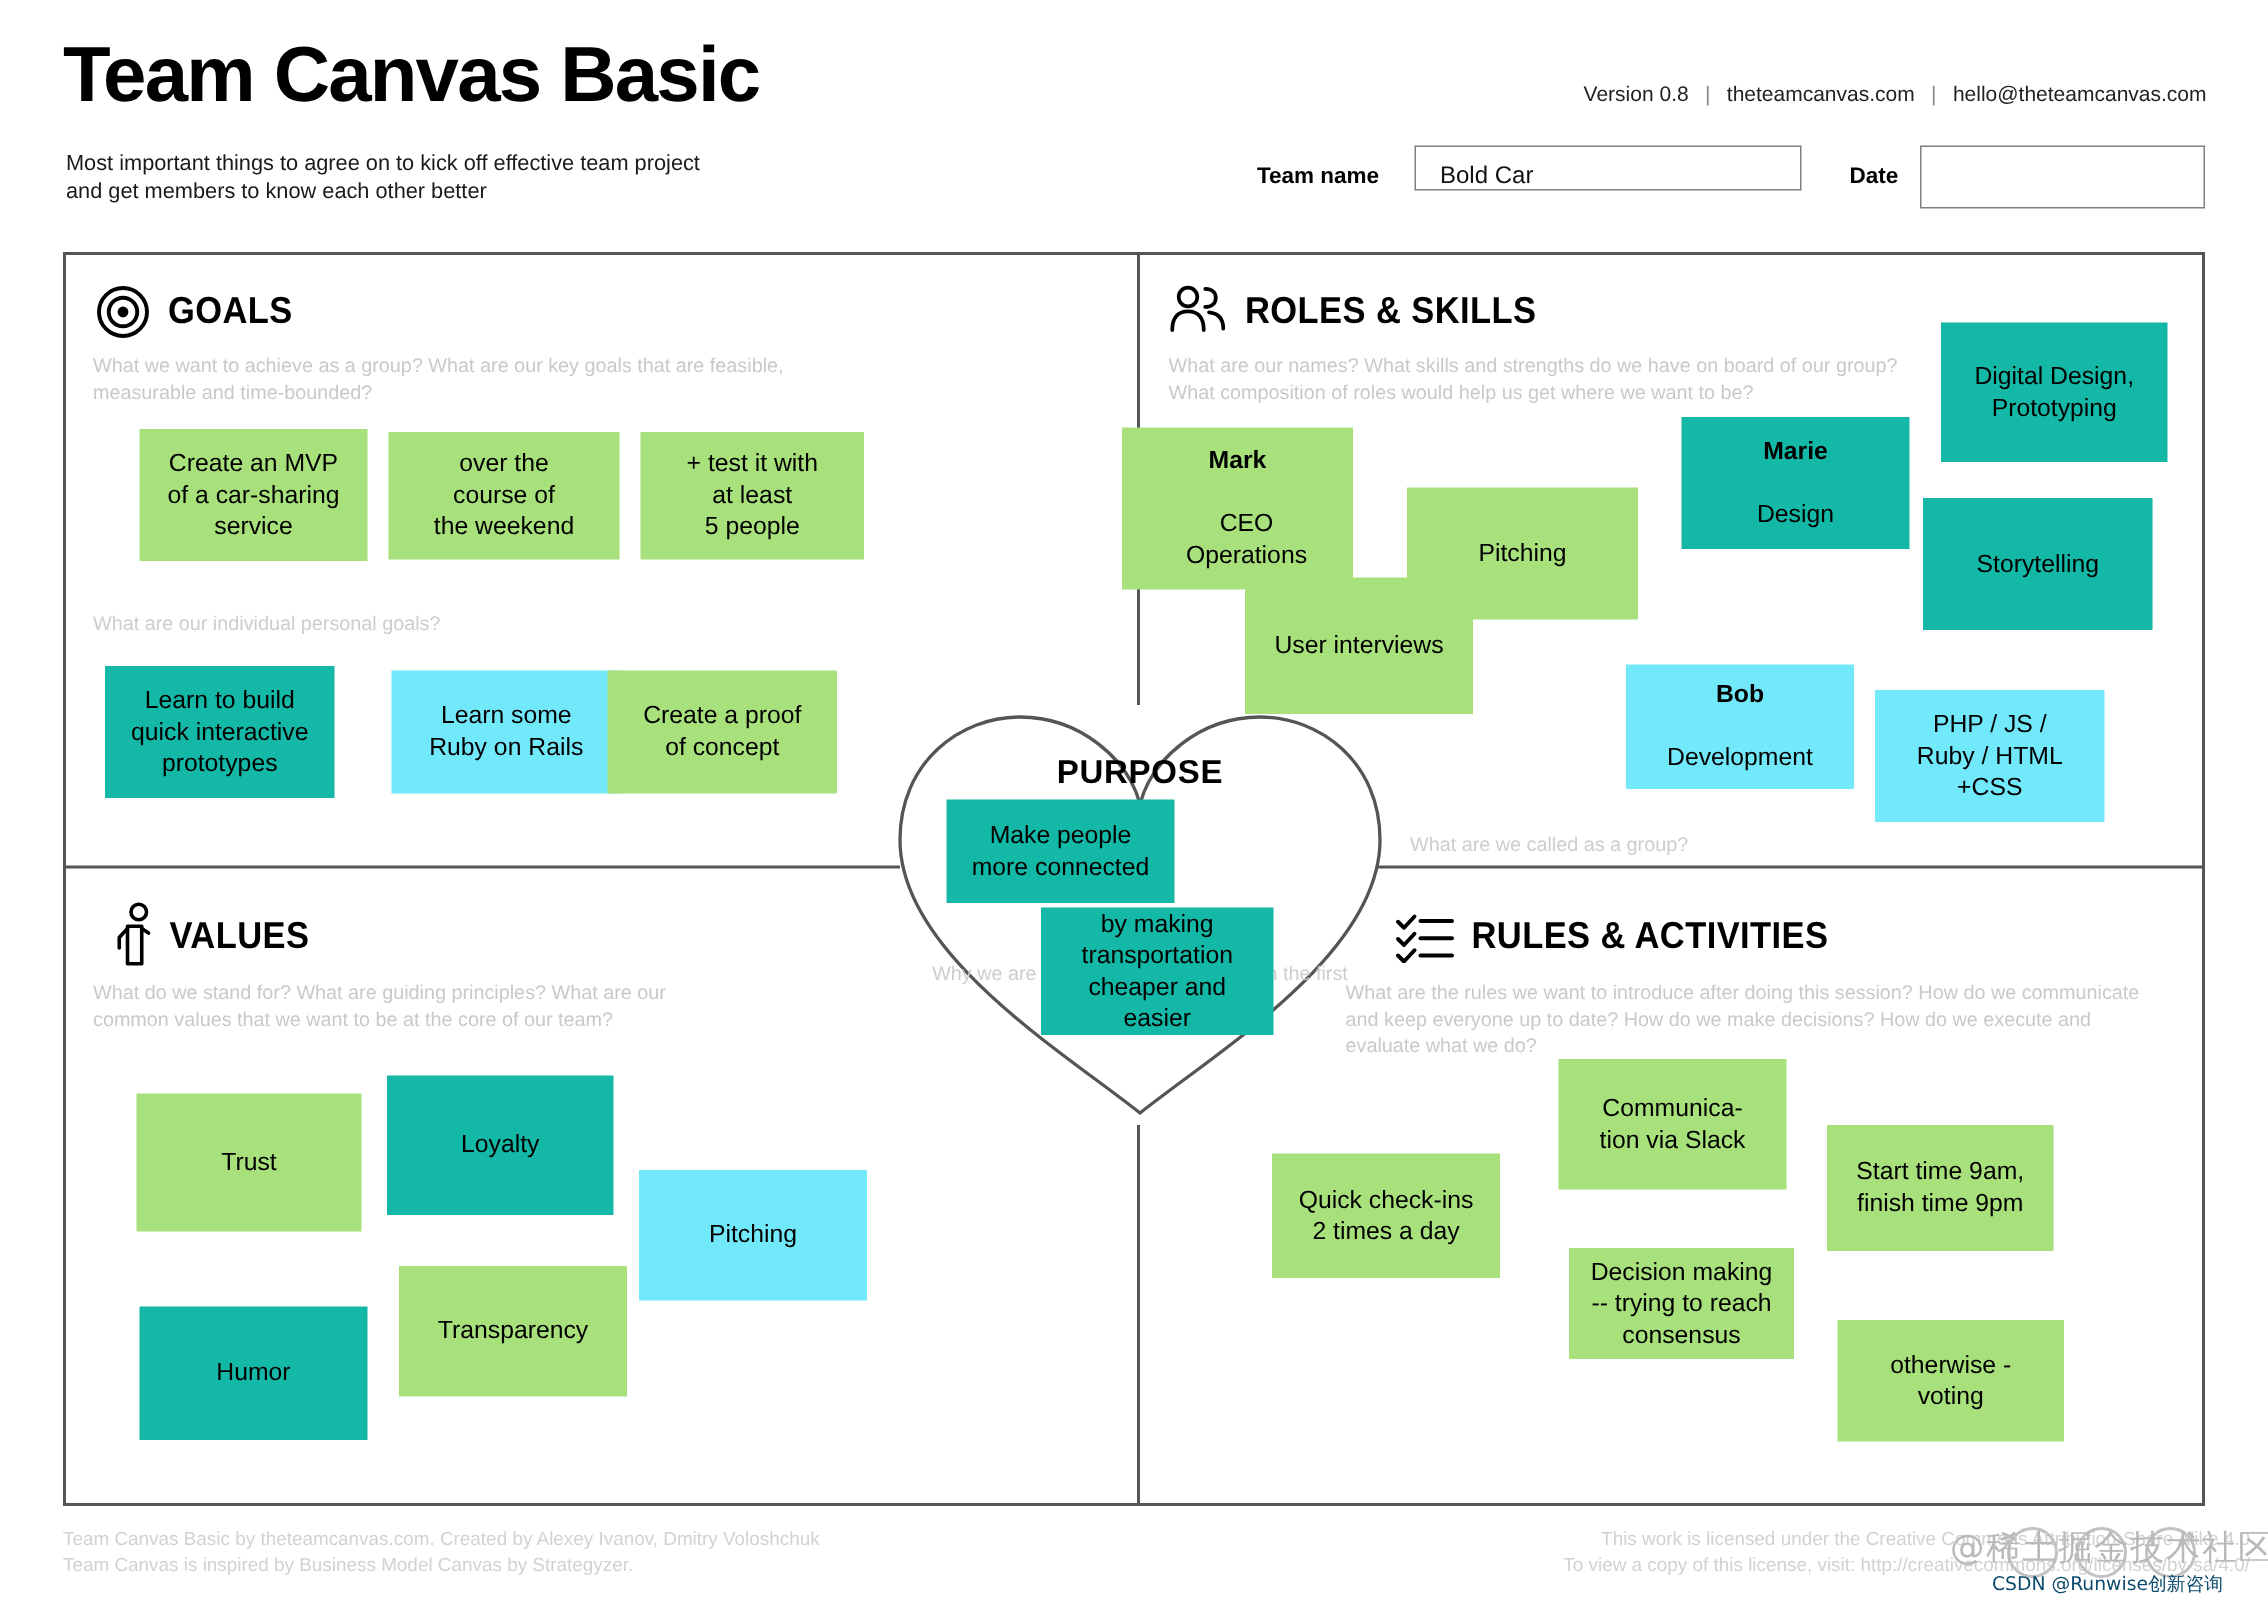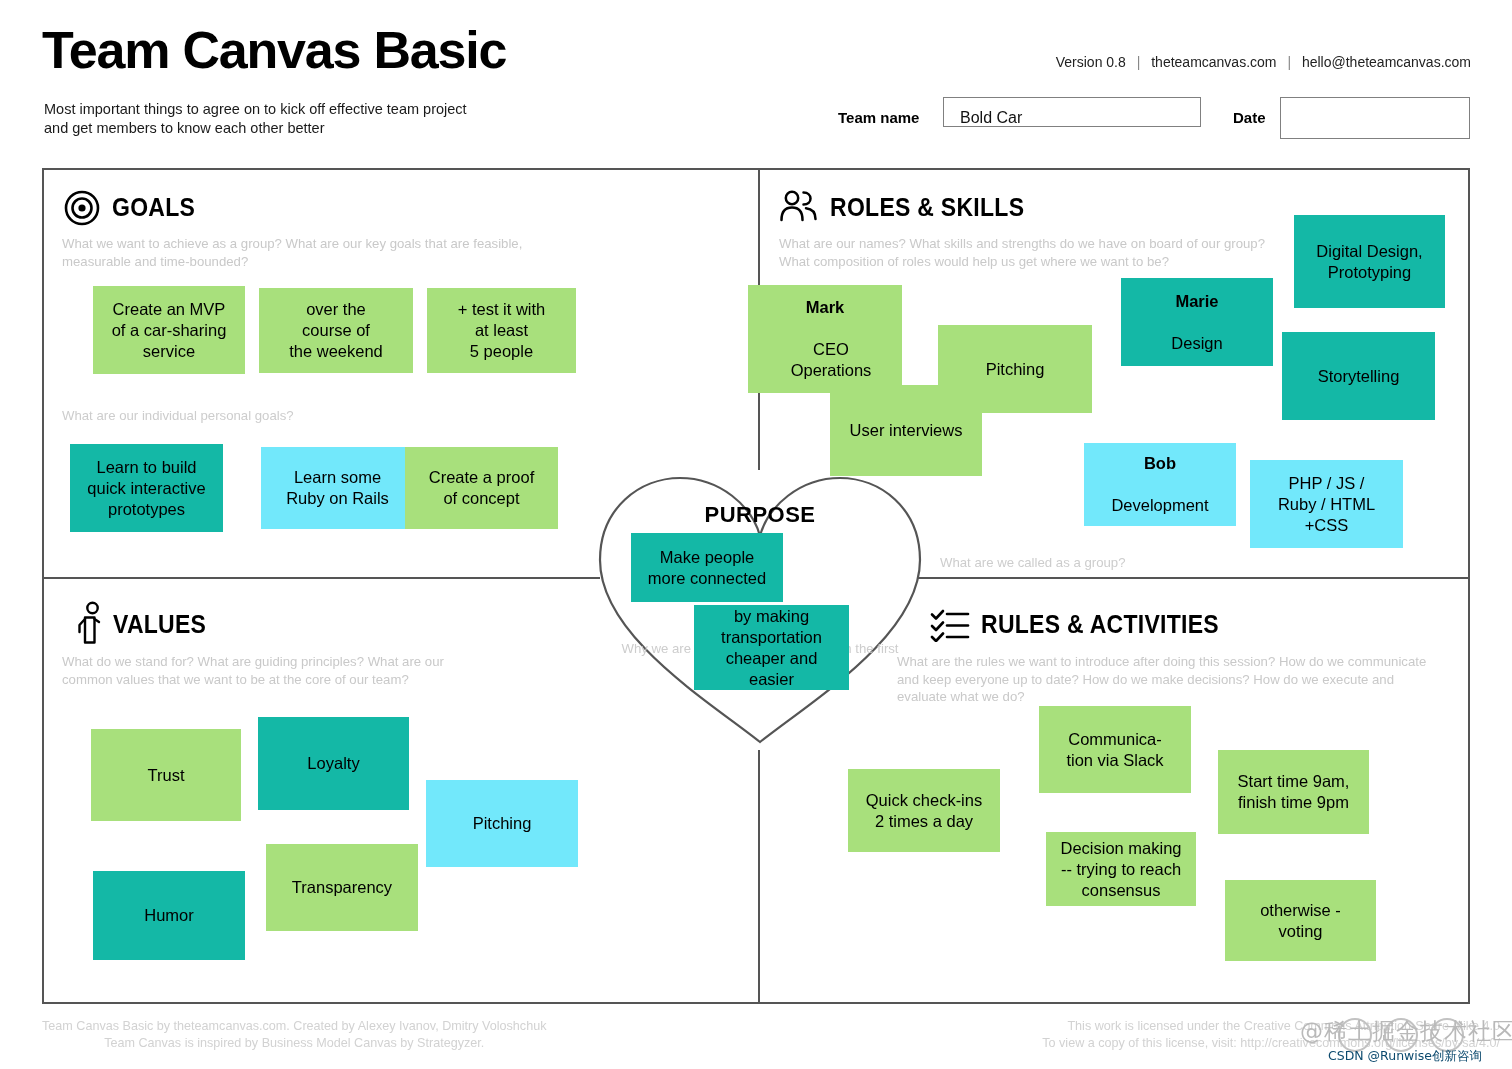--- a/index.html
+++ b/index.html
@@ -122,21 +122,21 @@
   }
   #purpose-desc {
     position: absolute; left: 60px; top: 200px; width: 280px;
     text-align: center;
     font-size: 13.2px; line-height: 17.5px; color: #cdcdcd;
   }
 
   
   .footer-text {
     position: absolute;
-    font-size: 12.6px; line-height: 17px; color: #d2d2d2; text-align: center;
+    font-size: 12.6px; line-height: 17px; color: #d2d2d2;
   }
   #footer-left  { left: 42px;  top: 1018px; }
   #footer-right { right: 12px; top: 1018px; text-align: right; }
 
   
   #watermark {
     position: absolute; left: 1300px; top: 1012px;
     width: 200px; height: 56px;
     pointer-events: none;
   }

